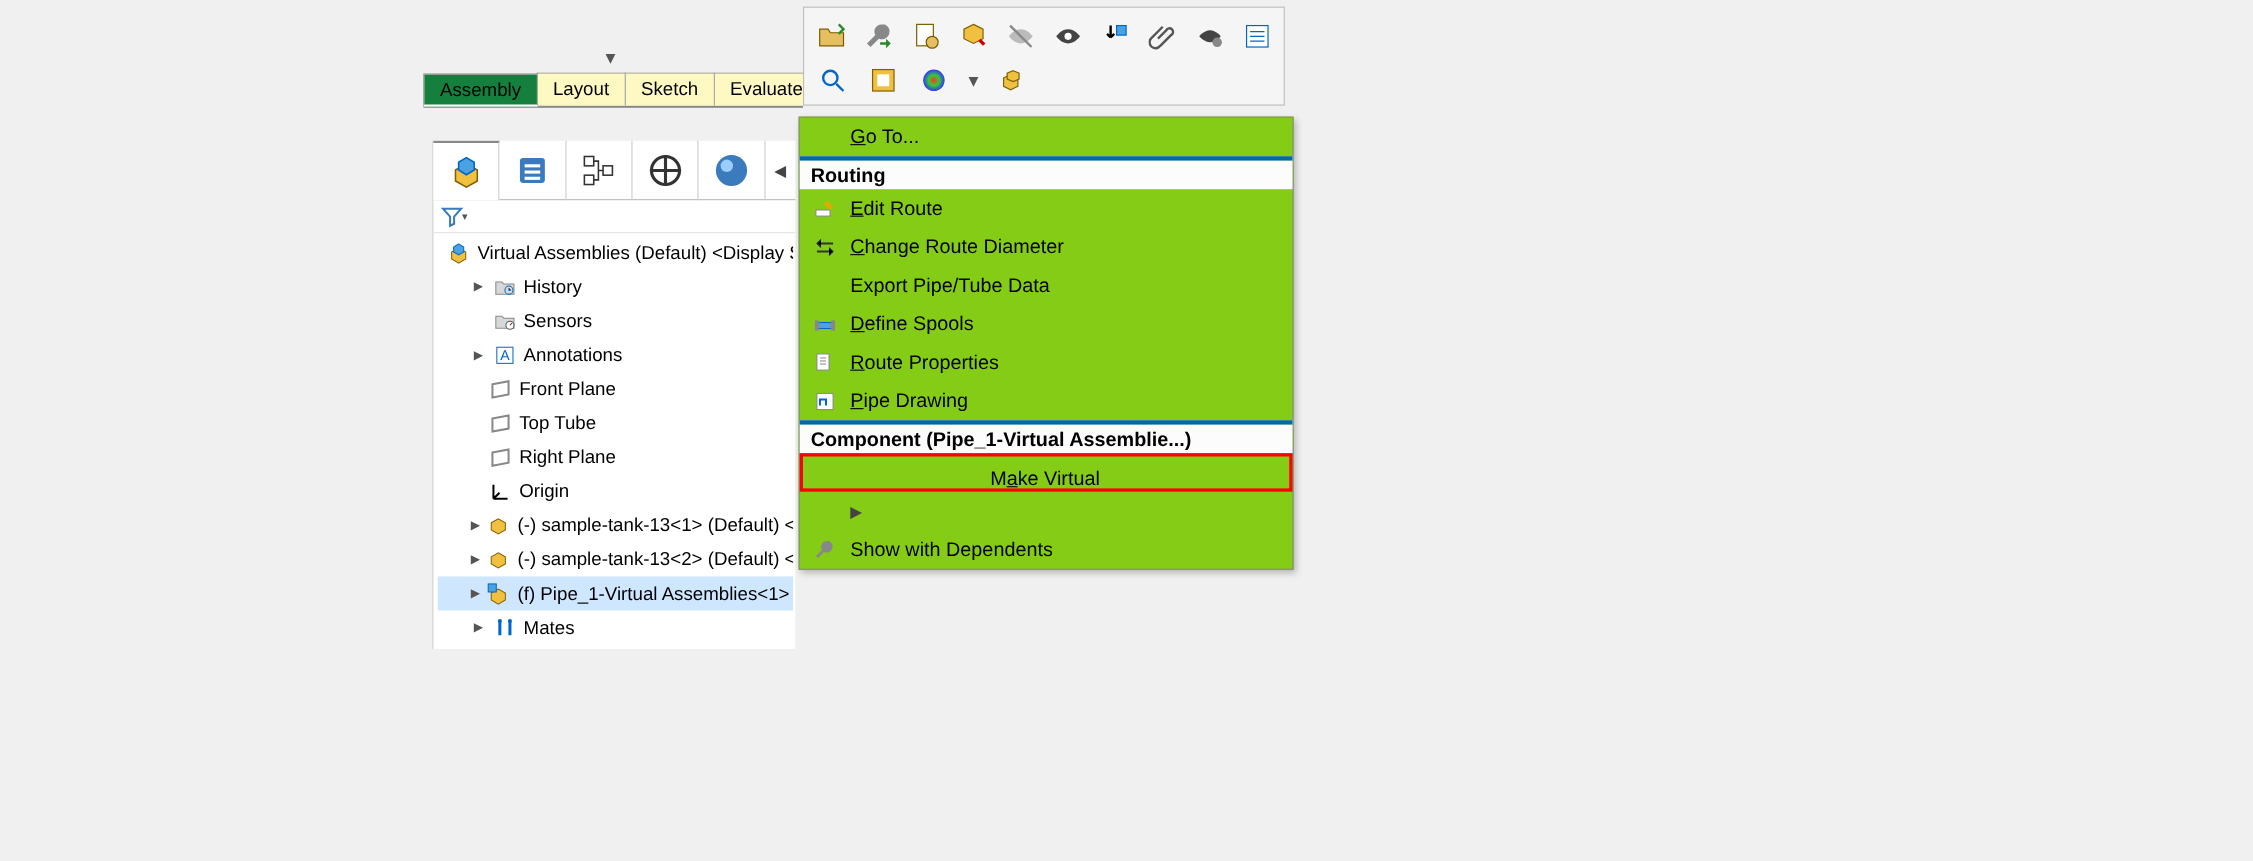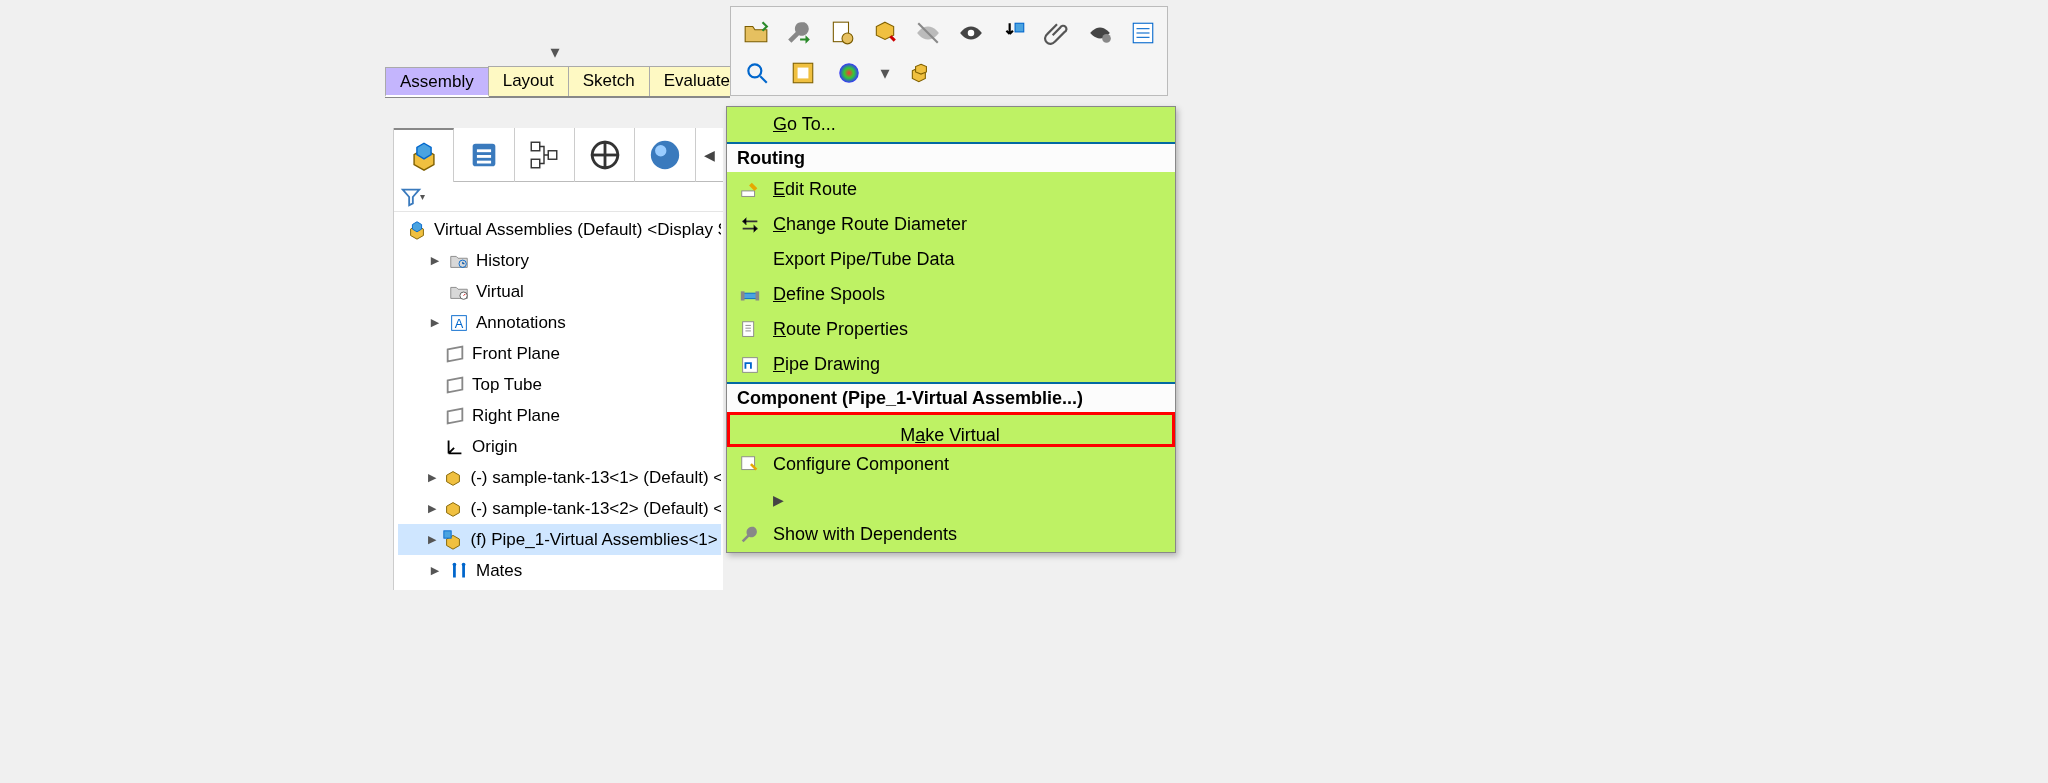--- a/index.html
+++ b/index.html
@@ -55,21 +55,21 @@
   }
   .tab {
     padding: 4px 14px 2px 14px;
     border: 1px solid #aaa;
     border-bottom: none;
     background: #fef9c3;
     font-size: 17px;
     margin-right: -1px;
   }
   .tab.active {
-    background: #c4b5fd;
+    background: #15803d;
     border-bottom: 2px solid #fff;
     position: relative;
     top: 1px;
   }
 
   
   .panel {
     position: absolute;
     left: 393px;
     top: 128px;
@@ -126,42 +126,42 @@
   .d1 { padding-left: 8px; }
   .d2 { padding-left: 30px; }
   .d3 { padding-left: 46px; }
   .node.selected { background: #cfe6ff; }
 
   
   .ctx {
     position: absolute;
     left: 726px; top: 106px;
     width: 450px;
-    background: #bef264;
+    background: #84cc16;
     border: 1px solid #888;
     box-shadow: 2px 3px 6px rgba(0,0,0,0.25);
     z-index: 10;
   }
   .ctx-item {
     display: flex; align-items: center;
     height: 35px;
     padding: 0 12px 0 10px;
     gap: 10px;
     font-size: 18px;
   }
   .ctx-item .mi-icon { width: 26px; height: 26px; display:flex;align-items:center;justify-content:center;}
   .ctx-item .mi-icon svg { width:22px; height:22px; }
   .ctx-item .mi-text { flex: 1; }
   .ctx-item .mi-arrow { color:#444; font-size:14px;}
   .ctx-header {
     font-weight: 700;
     height: 30px;
     display: flex; align-items: center;
     padding: 12px 10px;
-    border-top: 2px solid #0369a1;
+    border-top: 4px solid #0369a1;
     background: #fcfcfc;
   }
   .ctx-highlight { border: 3px solid #f00; flex-direction: column; }
   .mnemonic { text-decoration: underline; text-decoration-skip-ink: none; }
 </style>
 </head>
 <body>
 
 <div class="cmdmgr">
   <div style="position:absolute; left:158px; top:16px;" class="dd-arrow">▾</div>
@@ -343,21 +343,21 @@
     </div>
     <div class="node d2">
       <span class="expander"></span>
       <span class="node-icon">
           <svg viewBox="0 0 24 24">
             <path fill="#d8d8d8" stroke="#888" d="M3 7h6l2 2h10v10H3z"></path>
             <circle cx="17" cy="16" r="4" fill="#fff" stroke="#555"></circle>
             <path stroke="#c00" d="M17 16l2-2"></path>
           </svg>
         </span>
-      <span>Virtual</span>
+      <span>Sensors</span>
     </div>
     <div class="node d2">
       <span class="expander">▶</span>
       <span class="node-icon">
           <svg viewBox="0 0 24 24">
             <rect x="4" y="4" width="16" height="16" fill="#fff" stroke="#06c"></rect>
             <text x="12" y="17" text-anchor="middle" font-size="14" fill="#06c">A</text>
           </svg>
         </span>
       <span>Annotations</span>
@@ -493,29 +493,20 @@
         </svg>
       </span>
     <span class="mi-text"><span class="mnemonic">P</span>ipe Drawing</span>
   </div>
   <div class="ctx-header">Component (Pipe_1-Virtual Assemblie...)</div>
   <div class="ctx-item ctx-highlight">
     <span class="mi-icon"></span>
     <span class="mi-text">M<span class="mnemonic">a</span>ke Virtual</span>
   </div>
   <div class="ctx-item">
-    <span class="mi-icon">
-        <svg viewBox="0 0 24 24">
-          <rect x="3" y="3" width="14" height="14" fill="#fff" stroke="#888"></rect>
-          <path fill="#e6a800" d="M14 10l6 6-2 2-6-6z"></path>
-        </svg>
-      </span>
-    <span class="mi-text">Configure Component</span>
-  </div>
-  <div class="ctx-item">
     <span class="mi-icon"></span>
     <span class="mi-arrow">▶</span>
   </div>
   <div class="ctx-item">
     <span class="mi-icon">
         <svg viewBox="0 0 24 24">
           <path fill="#888" d="M14 3a6 6 0 00-5 9l-6 6 2 2 6-6a6 6 0 105-11z"></path>
         </svg>
       </span>
     <span class="mi-text">Show with Dependents</span>

